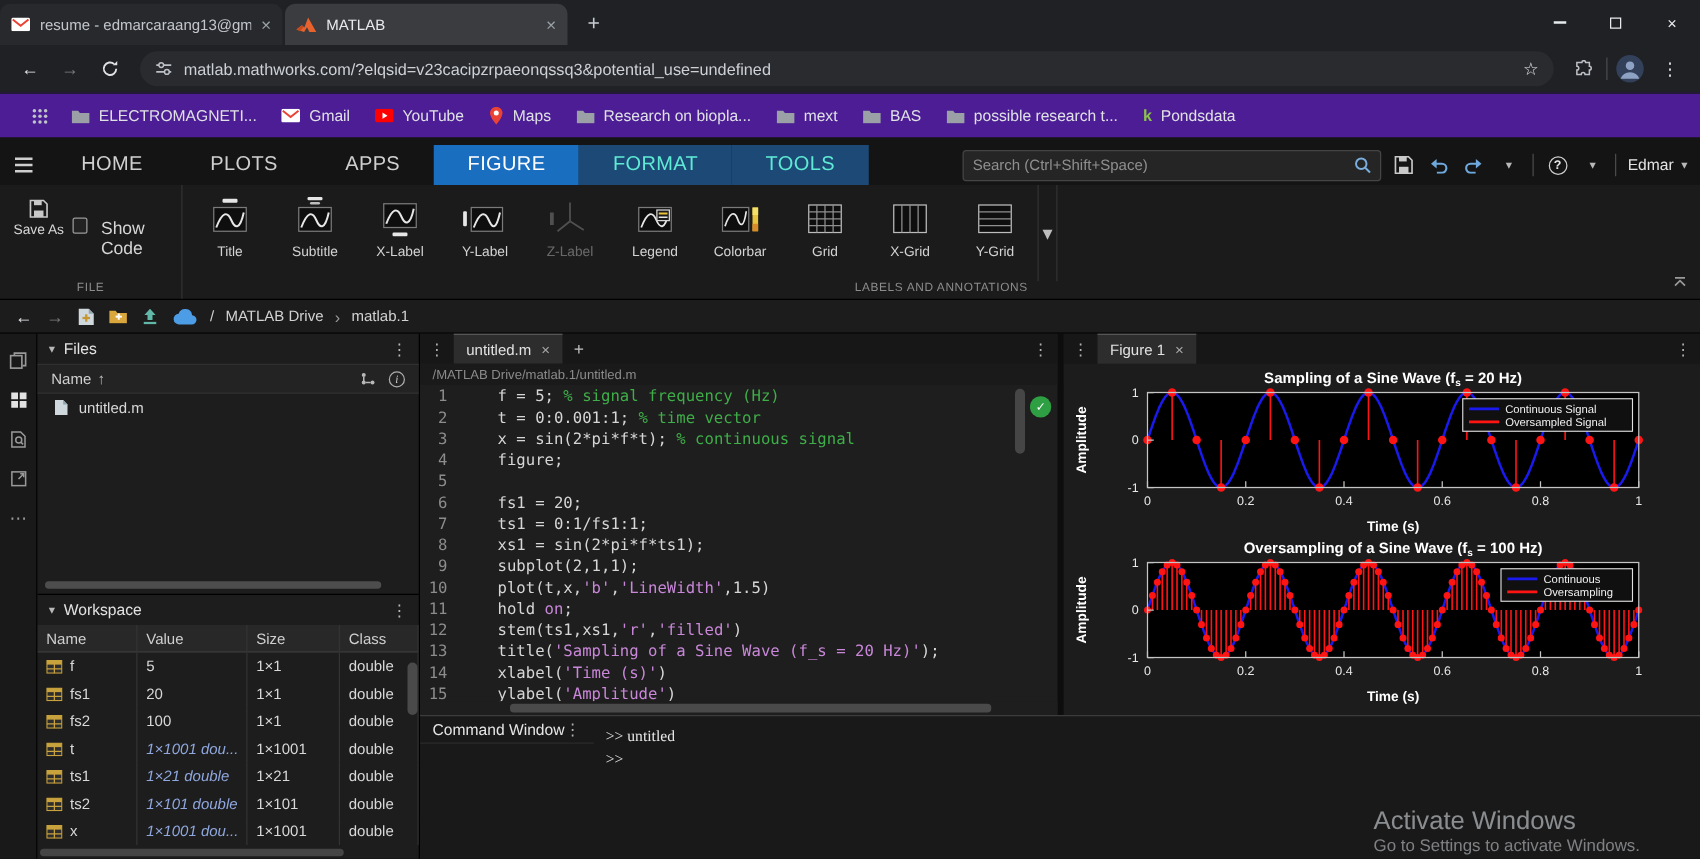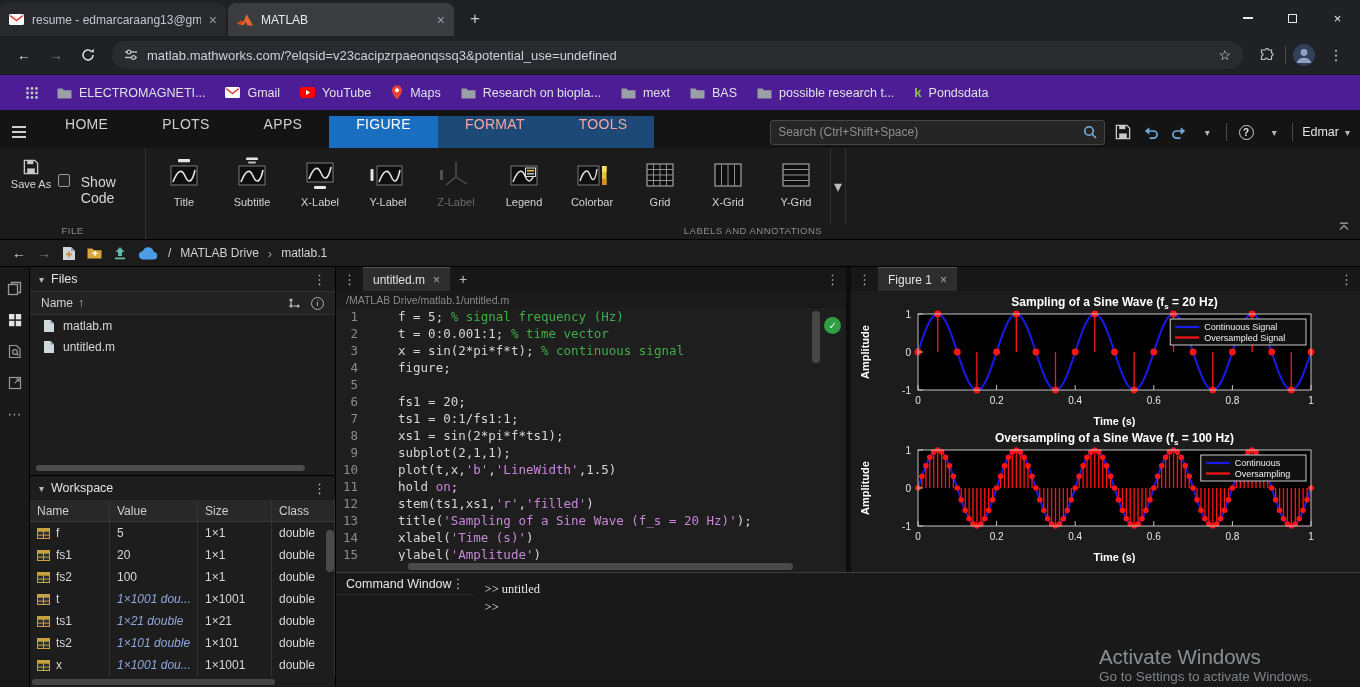--- a/index.html
+++ b/index.html
@@ -30,23 +30,23 @@
 .bm{display:flex;align-items:center;gap:7px;color:#dfe1e5;font-size:12.5px;padding:4px 9px;border-radius:6px;white-space:nowrap}
 .bmi{display:flex;align-items:center}
 .kico{color:#8bc34a;font-weight:bold;font-size:13px}
 .helpc{width:15px;height:15px;border:1.3px solid #cfcfcf;border-radius:50%;color:#e6e6e6;font-size:10px;display:inline-flex;align-items:center;justify-content:center;font-weight:bold}
 .infoc{width:13px;height:13px;border:1px solid #aeaeae;border-radius:50%;color:#cfcfcf;font-size:9px;display:inline-flex;align-items:center;justify-content:center;font-style:italic;font-family:"Liberation Serif",serif}
 
 .mts{height:38px;background:#141414;display:flex;align-items:flex-end;flex:none}
 .burger{width:38px;height:32px;display:flex;flex-direction:column;align-items:center;justify-content:center;gap:3px}
 .burger i{width:14px;height:2px;background:#cfcfcf;display:block}
 .mtabs{display:flex;height:32px}
-.mtab{padding:0 27px;display:flex;color:#cfcfcf;font-size:14px;letter-spacing:.3px}
+.mtab{padding:0 27px;display:flex;align-items:center;color:#cfcfcf;font-size:16px;letter-spacing:.3px}
 .mtab.active{background:#1a6ec0;color:#fff}
-.mtab.contextual{background:#1c4975;color:#fca5a5}
+.mtab.contextual{background:#1c4975;color:#5eead4}
 .mts-right{margin-left:auto;display:flex;align-items:center;gap:9px;padding:0 10px;height:32px}
 .msearchwrap{width:335px;height:25px;background:#252525;border:1px solid #454545;border-radius:3px;display:flex;align-items:center;padding:0 7px;gap:6px}
 .msearch{flex:1;background:transparent;border:none;outline:none;color:#d0d0d0;font-size:12px;font-family:"Liberation Sans",sans-serif}
 .msearch::placeholder{color:#8f8f8f}
 .qabtn{display:inline-flex;align-items:center;justify-content:center;min-width:18px}
 .usermenu{display:flex;align-items:center;gap:6px;color:#e4e4e4;font-size:12.5px}
 .caret{color:#b8b8b8;font-size:10px}
 
 .ribbon{height:92px;background:#1b1b1b;display:flex;position:relative;border-bottom:1px solid #000;flex:none}
 .rsec-file{width:146px;position:relative;border-right:1px solid #323232;flex:none}
@@ -636,29 +636,20 @@
                     <circle cx="3" cy="9" r="1.6"></circle>
                     <circle cx="10" cy="9" r="1.6"></circle>
                   </g>
                   <path d="M3 4.6 V9 M4.6 9 H8.4" stroke="#b8b8b8" fill="none" stroke-width="1.2"></path>
                 </svg>
               </span>
             <span class="infoc">i</span>
           </span>
         </div>
         <div>
-            <div class="filerow">
-              <span class="fico">
-                <svg width="12" height="14" viewBox="0 0 12 14">
-                  <path d="M1 1 h6.5 l3.5 3.5 v8.5 h-10z" fill="#cfd8dc"></path>
-                  <path d="M7.5 1 l3.5 3.5 h-3.5z" fill="#90a4ae"></path>
-                </svg>
-              </span>
-              <span>matlab.m</span>
-            </div>
             <div class="filerow">
               <span class="fico">
                 <svg width="12" height="14" viewBox="0 0 12 14">
                   <path d="M1 1 h6.5 l3.5 3.5 v8.5 h-10z" fill="#cfd8dc"></path>
                   <path d="M7.5 1 l3.5 3.5 h-3.5z" fill="#90a4ae"></path>
                 </svg>
               </span>
               <span>untitled.m</span>
             </div>
           </div>

